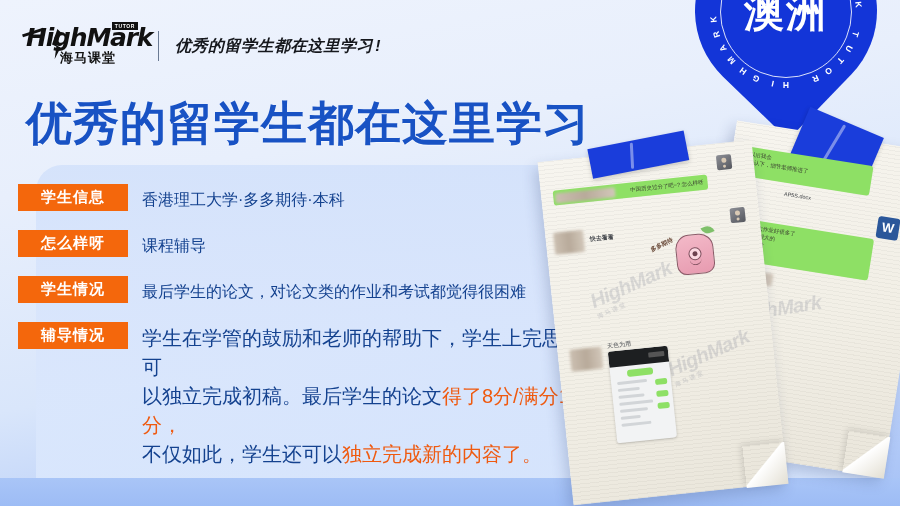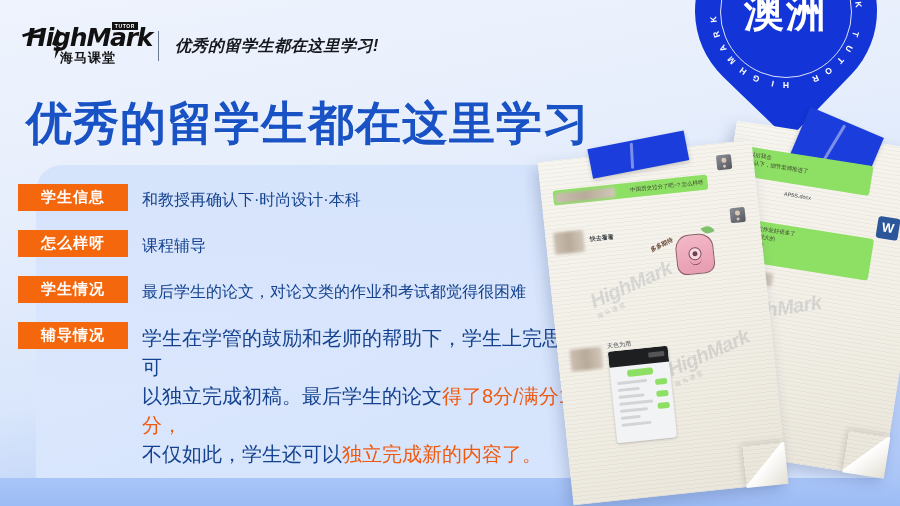--- a/index.html
+++ b/index.html
@@ -80,21 +80,21 @@
     position: absolute;
     left: 26px; top: 4px;
     width: 9px; height: 30px;
     background: #111;
     clip-path: polygon(60% 0, 100% 12%, 52% 55%, 96% 62%, 30% 100%, 48% 58%, 0 52%);
   }
 
   .divider { width: 1px; height: 30px; background: #6a7a93; margin: 0 16px 0 22px; }
 
   .slogan {
-    font-family: Liberation Sans, sans-serif;
+    font-family: Liberation Mono, monospace;
     font-style: italic;
     font-weight: bold;
     font-size: 16px;
     color: #16181d;
     letter-spacing: .5px;
     white-space: nowrap;
   }
 
   
   .stamp-wrap {
@@ -424,21 +424,21 @@
       <div class="stamp-cn">澳洲</div>
     </div>
   </div>
 
   <div class="title">优秀的留学生都在这里学习</div>
 
   <div class="rows">
 
     <div class="row">
       <div class="tag">学生信息</div>
-      <div class="val">和教授再确认下·时尚设计·本科</div>
+      <div class="val">香港理工大学·多多期待·本科</div>
     </div>
 
     <div class="row">
       <div class="tag">怎么样呀</div>
       <div class="val">课程辅导</div>
     </div>
 
     <div class="row">
       <div class="tag">学生情况</div>
       <div class="val">最后学生的论文，对论文类的作业和考试都觉得很困难</div>

